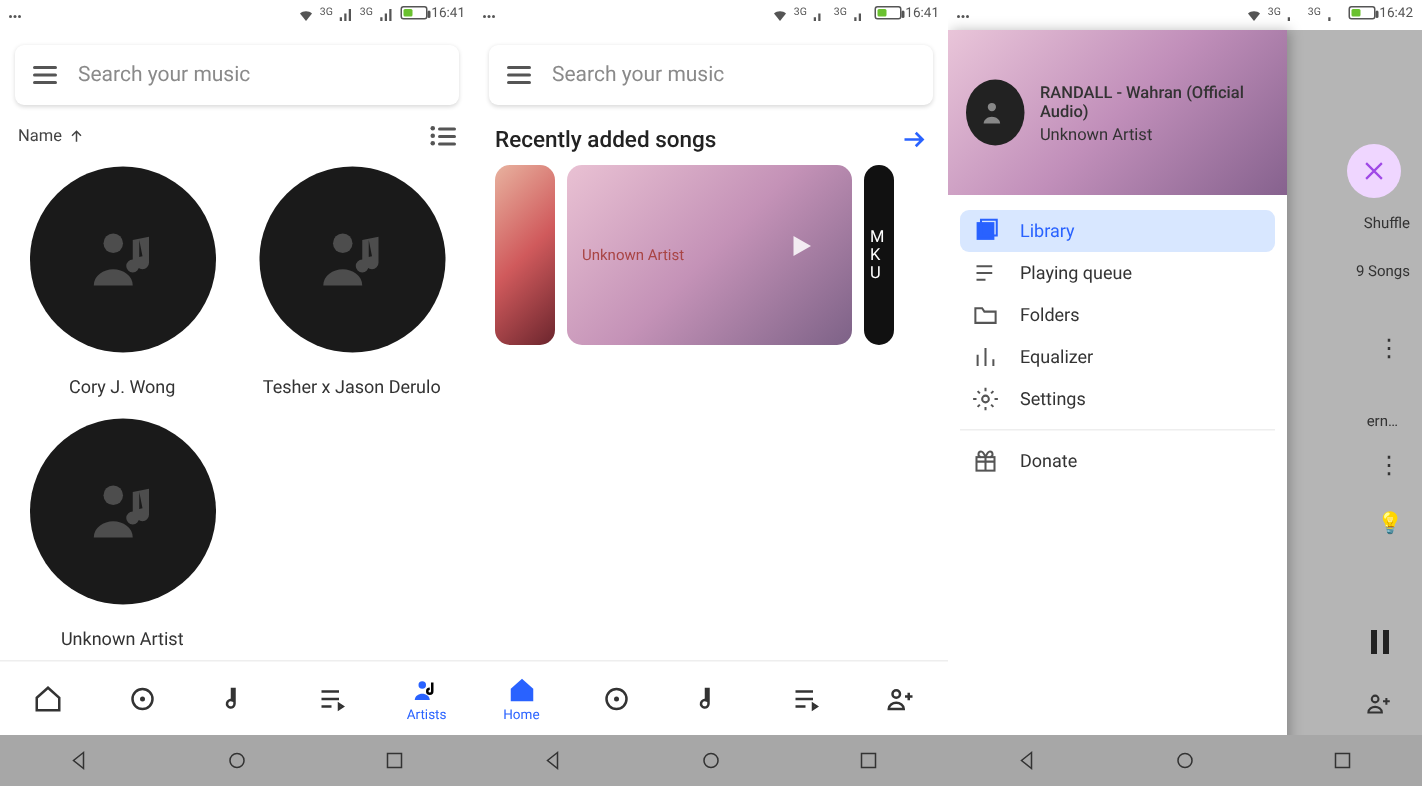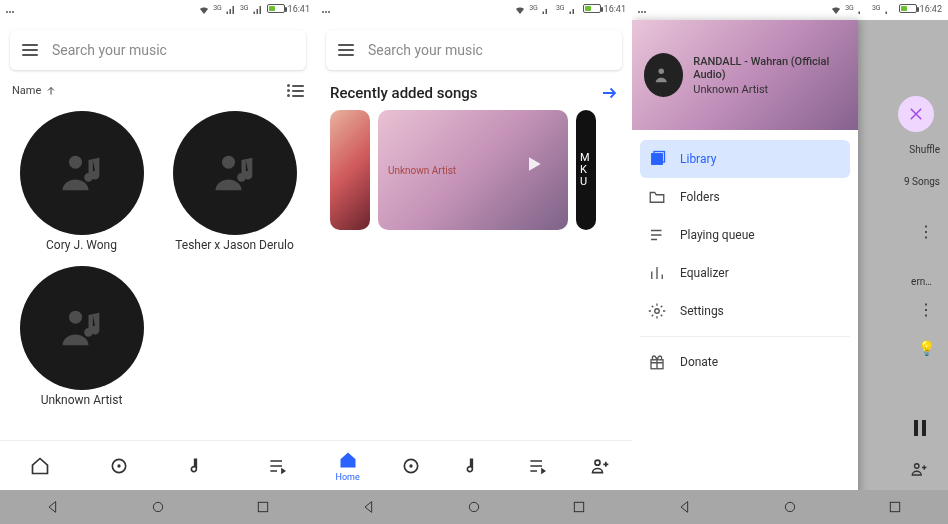--- a/index.html
+++ b/index.html
@@ -33,21 +33,21 @@
   
   .rowhead{display:flex;align-items:center;justify-content:space-between;padding:4px 12px;font-size:11px;color:#444}
   .rowhead .left{display:flex;align-items:flex-end;gap:4px}
   .icon-list{display:flex;flex-direction:column;gap:2px}
   .icon-list span{display:flex;align-items:center;gap:2px}
   .icon-list .d{width:3px;height:3px;background:#555;border-radius:50%}
   .icon-list .l{width:12px;height:2px;background:#555;border-radius:1px}
   
   
   .grid{flex:1;padding:10px;display:grid;grid-template-columns:1fr 1fr;gap:14px 10px;align-content:start;overflow:hidden}
-  .artist{display:flex;flex-direction:column;align-items:center;gap:3px}
+  .artist{display:flex;flex-direction:column;align-items:center;gap:16px}
   .avatar{width:124px;height:124px;border-radius:50%;background:var(--circle);display:flex;align-items:center;justify-content:center}
   .avatar svg{width:52px;height:52px;fill:#4d4d4d}
   .artist .nm{font-size:12px;color:#333;text-align:center}
   
   
   .bnav{height:50px;border-top:1px solid #eee;display:flex}
   .bitem{flex:1;display:flex;flex-direction:column;align-items:center;justify-content:center;gap:2px}
   .bitem svg{width:20px;height:20px;fill:none;stroke:#333;stroke-width:2}
   .bitem.active svg{stroke:var(--accent);fill:var(--accent)}
   .bitem.active .lbl{color:var(--accent)}
@@ -88,21 +88,21 @@
   .scrim .pause span{display:inline-block;width:4px;height:16px;background:#222;margin:0 2px}
   .scrim .mult{position:absolute;top:440px;right:20px}
   
   .drawer{position:absolute;top:20px;left:0;width:226px;bottom:0;background:#fff;box-shadow:2px 0 8px rgba(0,0,0,.25);display:flex;flex-direction:column}
   .drawer .head{height:110px;background:linear-gradient(135deg,#e9c5d9,#c18fba,#86628e);display:flex;align-items:center;gap:10px;padding:0 12px}
   .drawer .head .av{width:44px;height:44px;border-radius:50%;background:#222;display:flex;align-items:center;justify-content:center}
   .drawer .head .av svg{width:22px;height:22px;fill:#888}
   .drawer .head .meta{color:#333;font-size:11px}
   .drawer .head .meta .t{font-weight:500;margin-bottom:2px}
   .drawer .items{flex:1;padding:10px 8px;display:flex;flex-direction:column}
-  .ditem{display:flex;align-items:center;gap:14px;height:38px;padding:0 8px;font-size:12px;color:#333;border-radius:6px}
+  .ditem{display:flex;align-items:center;gap:14px;height:28px;padding:0 8px;font-size:12px;color:#333;border-radius:6px}
   .ditem.active{background:var(--light-blue);color:var(--accent)}
   .ditem.active svg{stroke:var(--accent);fill:var(--accent)}
   .ditem svg{width:18px;height:18px;stroke:#555;fill:none;stroke-width:1.8}
   .divider{height:1px;background:#eee;margin:6px 0}
   
   .d3 .status{background:#fff}
 </style>
 </head>
 <body>
 
@@ -207,20 +207,28 @@
       </div>
     <div class="bitem">
         <svg viewBox="0 0 24 24">
           <path d="M10 4v12a3 3 0 1 1-2-3V4z"></path>
         </svg>
       </div>
     <div class="bitem">
         <svg viewBox="0 0 24 24">
           <path d="M4 6h14M4 12h14M4 18h8M18 16v4l3-2z"></path>
         </svg>
+      </div>
+    <div class="bitem active">
+        <svg viewBox="0 0 24 24">
+          <circle cx="9" cy="8" r="3" stroke="none"></circle>
+          <path d="M3 20c0-3 3-5 6-5s6 2 6 5z" stroke="none"></path>
+          <path d="M17 6v7a2 2 0 1 1-2-2" fill="none" stroke="currentColor"></path>
+        </svg>
+        <span class="lbl">Artists</span>
       </div>
   </div>
 
   <div class="sysnav">
     <svg viewBox="0 0 24 24">
         <path d="M16 4l-10 8 10 8z"></path>
       </svg>
     <svg viewBox="0 0 24 24">
         <circle cx="12" cy="12" r="7"></circle>
       </svg>
@@ -390,29 +398,29 @@
     <div class="items">
       <div class="ditem active">
         <svg viewBox="0 0 24 24">
             <rect x="5" y="5" width="14" height="14"></rect>
             <rect x="8" y="2" width="14" height="14" fill="none"></rect>
           </svg>
         <span>Library</span>
       </div>
       <div class="ditem">
         <svg viewBox="0 0 24 24">
+            <path d="M4 6h14M4 12h14M4 18h8"></path>
+          </svg>
+        <span>Playing queue</span>
+      </div>
+      <div class="ditem">
+        <svg viewBox="0 0 24 24">
             <path d="M3 6h6l2 3h10v10H3z"></path>
           </svg>
         <span>Folders</span>
-      </div>
-      <div class="ditem">
-        <svg viewBox="0 0 24 24">
-            <path d="M4 6h14M4 12h14M4 18h8"></path>
-          </svg>
-        <span>Playing queue</span>
       </div>
       <div class="ditem">
         <svg viewBox="0 0 24 24">
             <path d="M5 20V10M12 20V4M19 20v-6"></path>
           </svg>
         <span>Equalizer</span>
       </div>
       <div class="ditem">
         <svg viewBox="0 0 24 24">
             <circle cx="12" cy="12" r="3"></circle>

